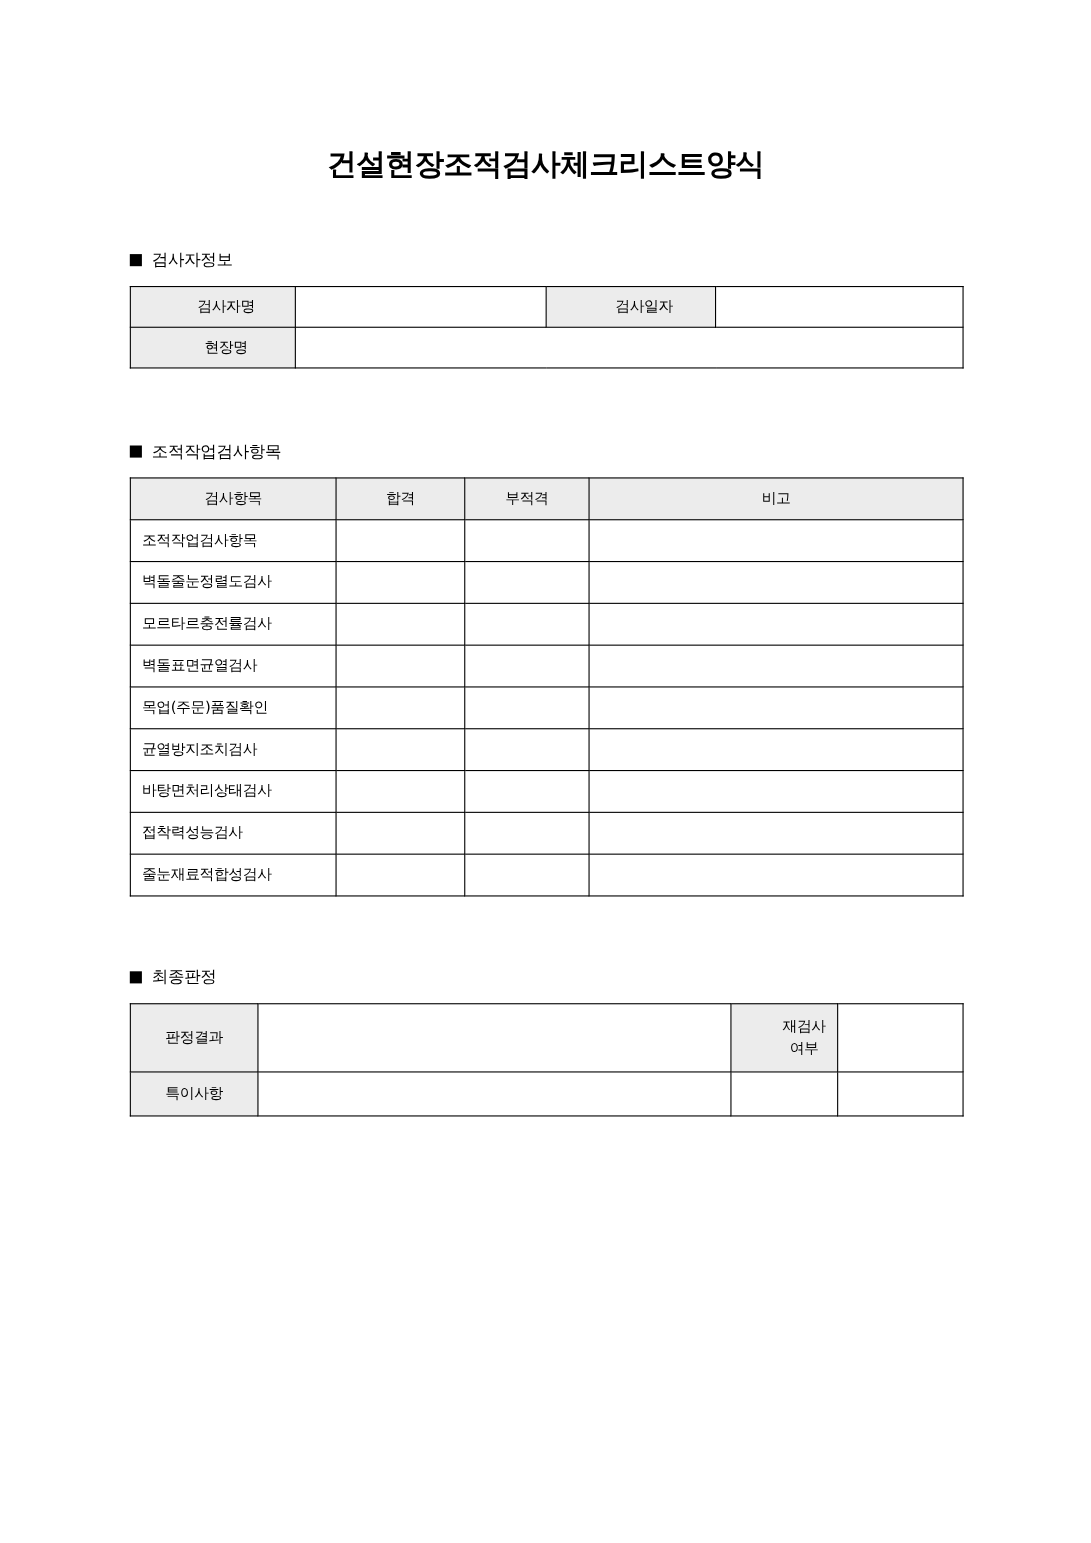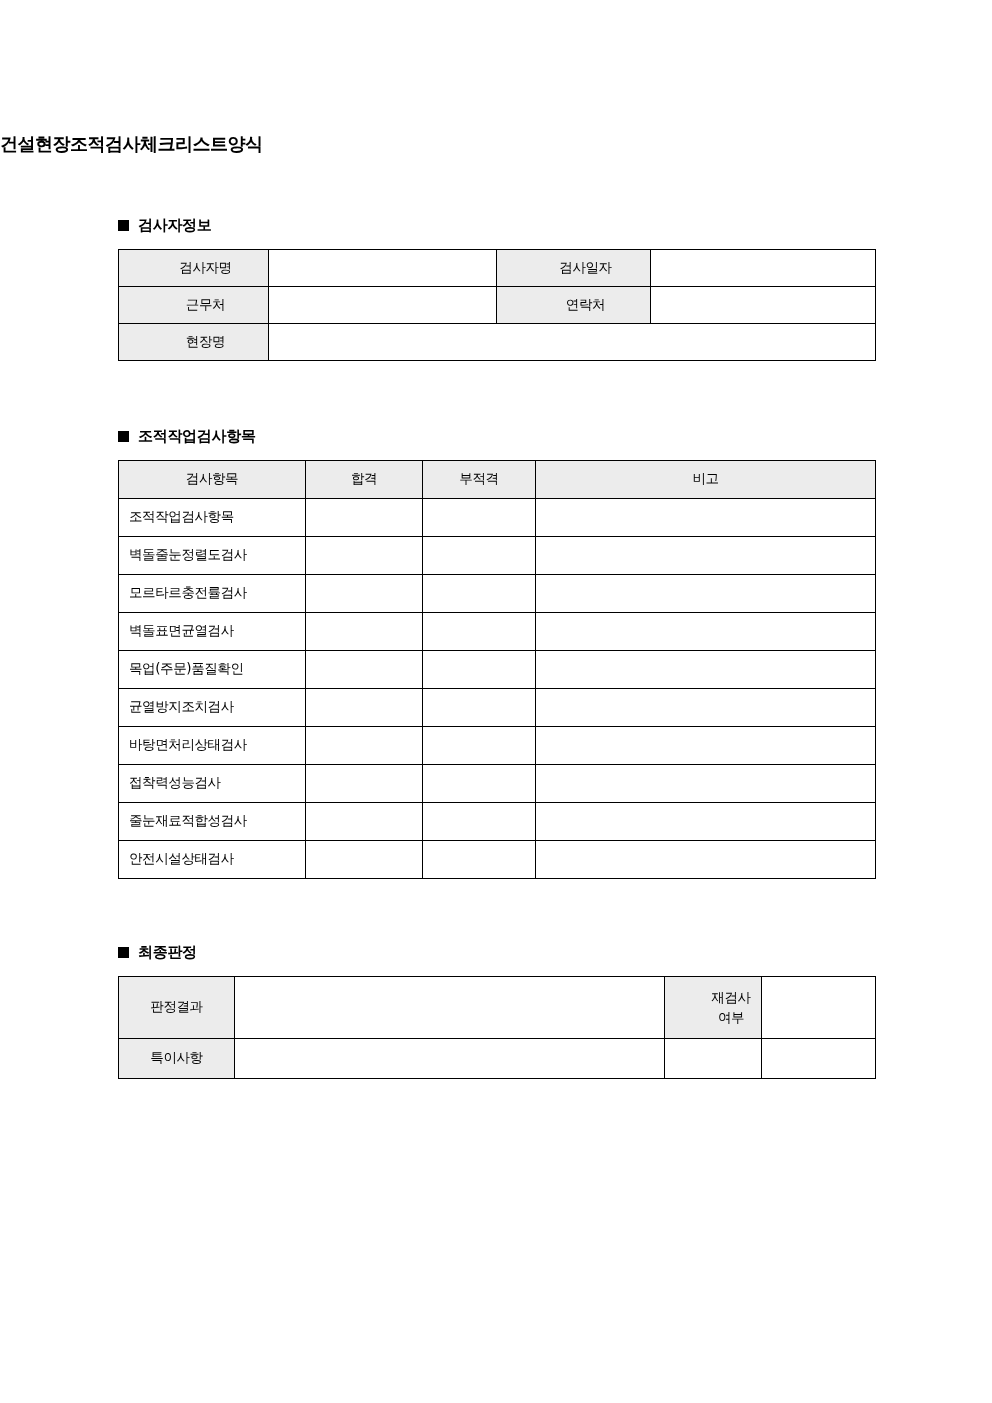--- a/index.html
+++ b/index.html
@@ -17,34 +17,34 @@
     overflow: hidden;
   }
   .page {
     width: 992px;
     height: 1403px;
     box-sizing: border-box;
     padding: 0;
     position: relative;
   }
   .doc-title {
-    text-align: left;
-    font-size: 18px;
+    text-align: center;
+    font-size: 27px;
     font-weight: bold;
     letter-spacing: -0.5px;
     margin: 0;
     padding-top: 133px;
     line-height: 1.25;
   }
   .section {
     position: relative;
   }
   .section-heading {
     font-size: 15px;
-    font-weight: bold;
+    font-weight: normal;
     letter-spacing: -0.3px;
     padding-left: 118px;
     margin: 0;
     display: flex;
     align-items: center;
     gap: 9px;
   }
   .bullet-sq {
     width: 11px;
     height: 11px;
@@ -121,26 +121,20 @@
         <col style="width:225px">
       </colgroup>
       <tbody>
         <tr>
           <td class="hd">검사자명</td>
           <td class="val"></td>
           <td class="hd">검사일자</td>
           <td class="val"></td>
         </tr>
         <tr>
-          <td class="hd">근무처</td>
-          <td class="val"></td>
-          <td class="hd">연락처</td>
-          <td class="val"></td>
-        </tr>
-        <tr>
           <td class="hd">현장명</td>
           <td class="val" colspan="3"></td>
         </tr>
       </tbody>
     </table>
   </div>
 
   <div class="sp-s1-to-s2"></div>
 
   <div class="section">
@@ -214,26 +208,20 @@
             <td class="val"></td>
             <td class="val"></td>
             <td class="val"></td>
           </tr>
           <tr>
             <td class="val item-cell">줄눈재료적합성검사</td>
             <td class="val"></td>
             <td class="val"></td>
             <td class="val"></td>
           </tr>
-          <tr>
-            <td class="val item-cell">안전시설상태검사</td>
-            <td class="val"></td>
-            <td class="val"></td>
-            <td class="val"></td>
-          </tr>
         </tbody>
     </table>
   </div>
 
   <div class="sp-s2-to-s3"></div>
 
   <div class="section">
     <div class="section-heading">
       <span class="bullet-sq"></span>
       <span>최종판정</span>

